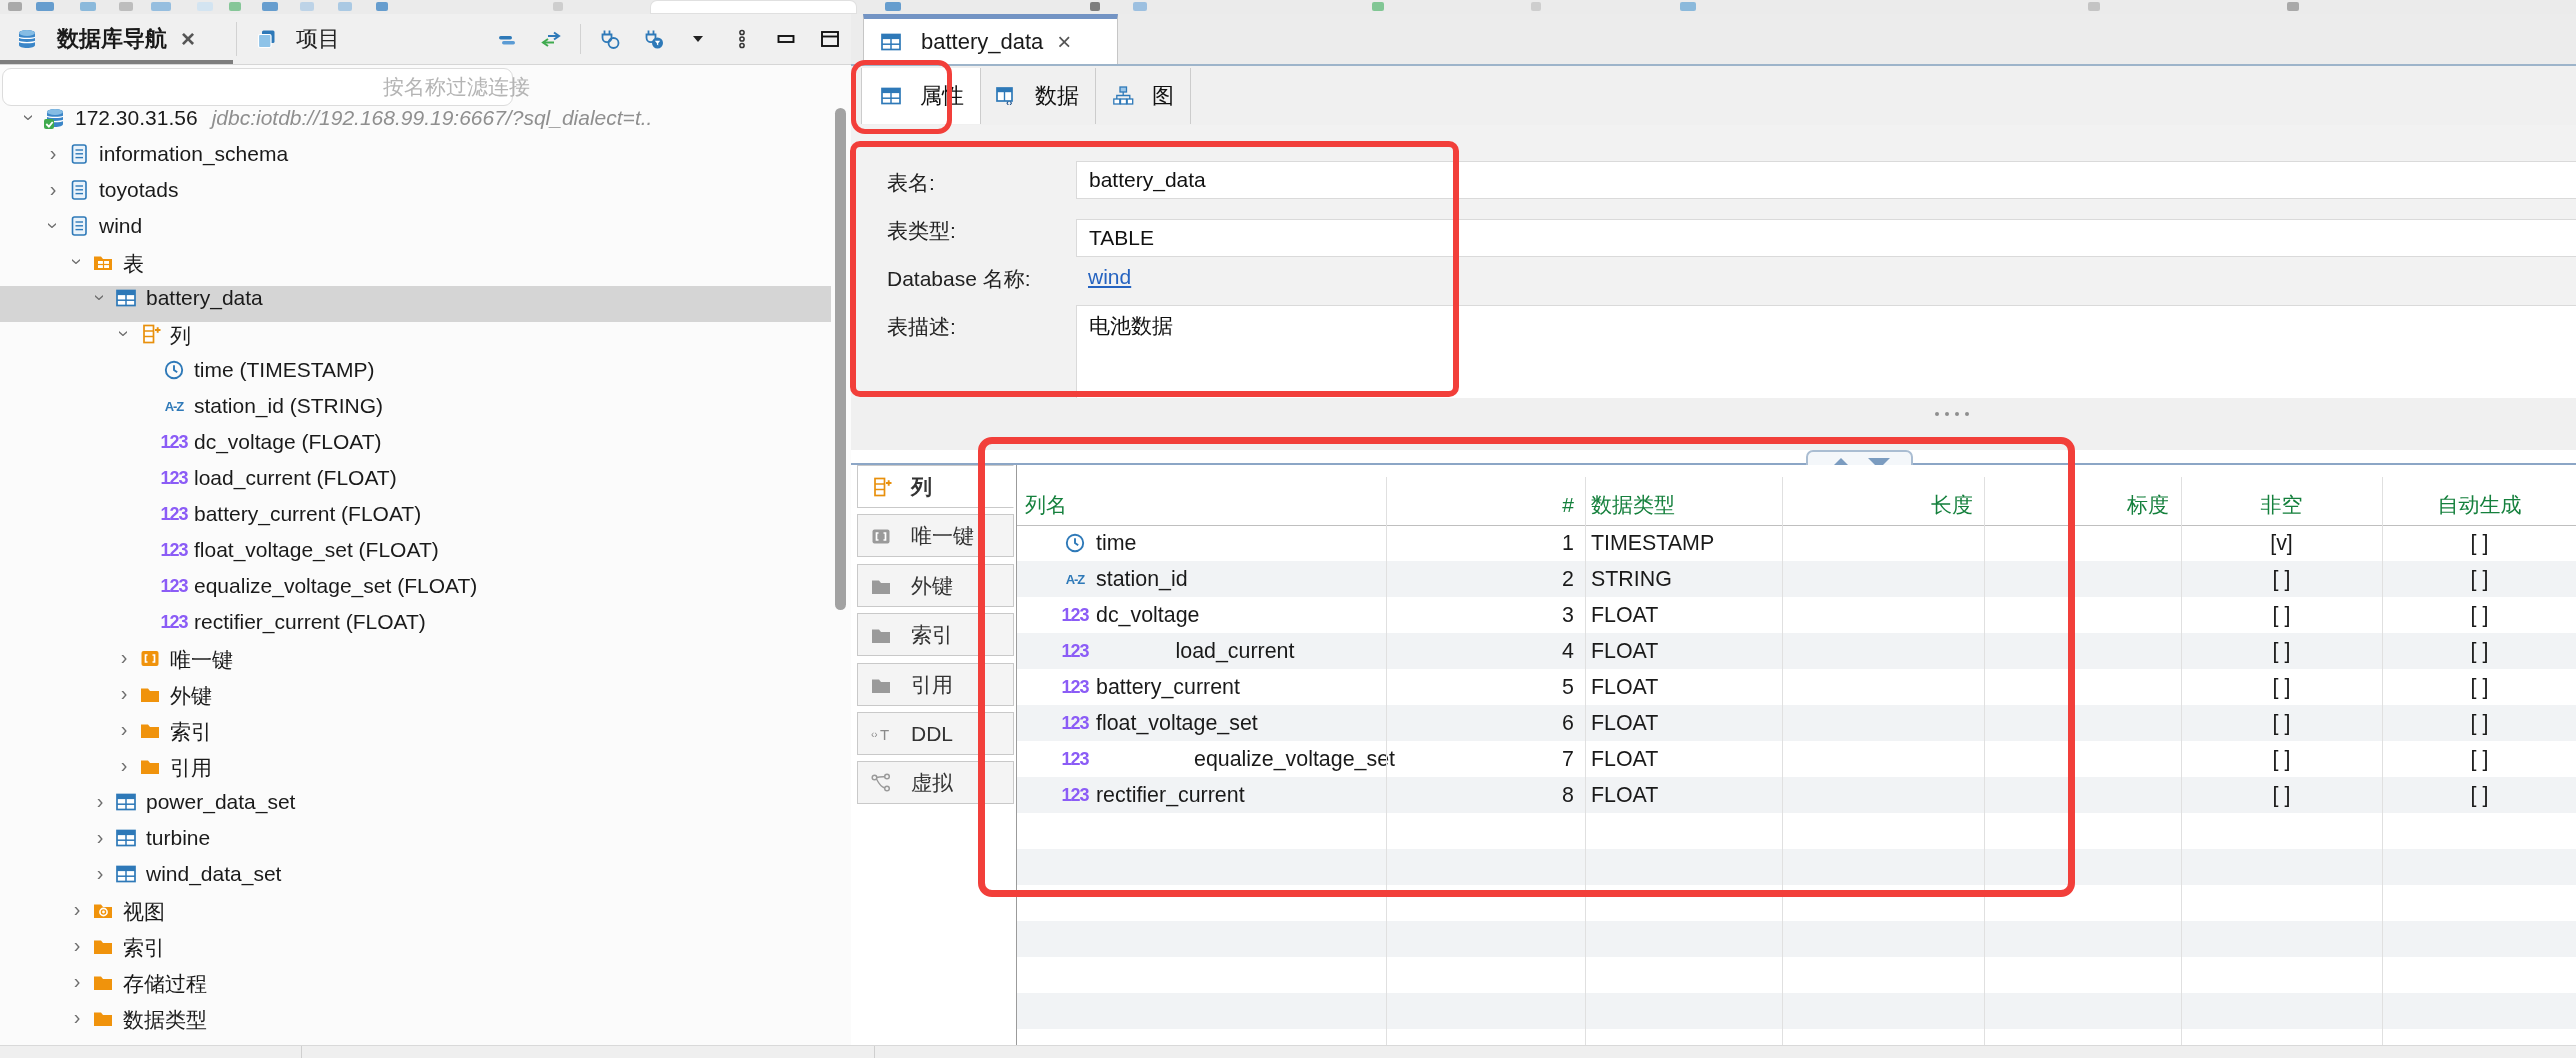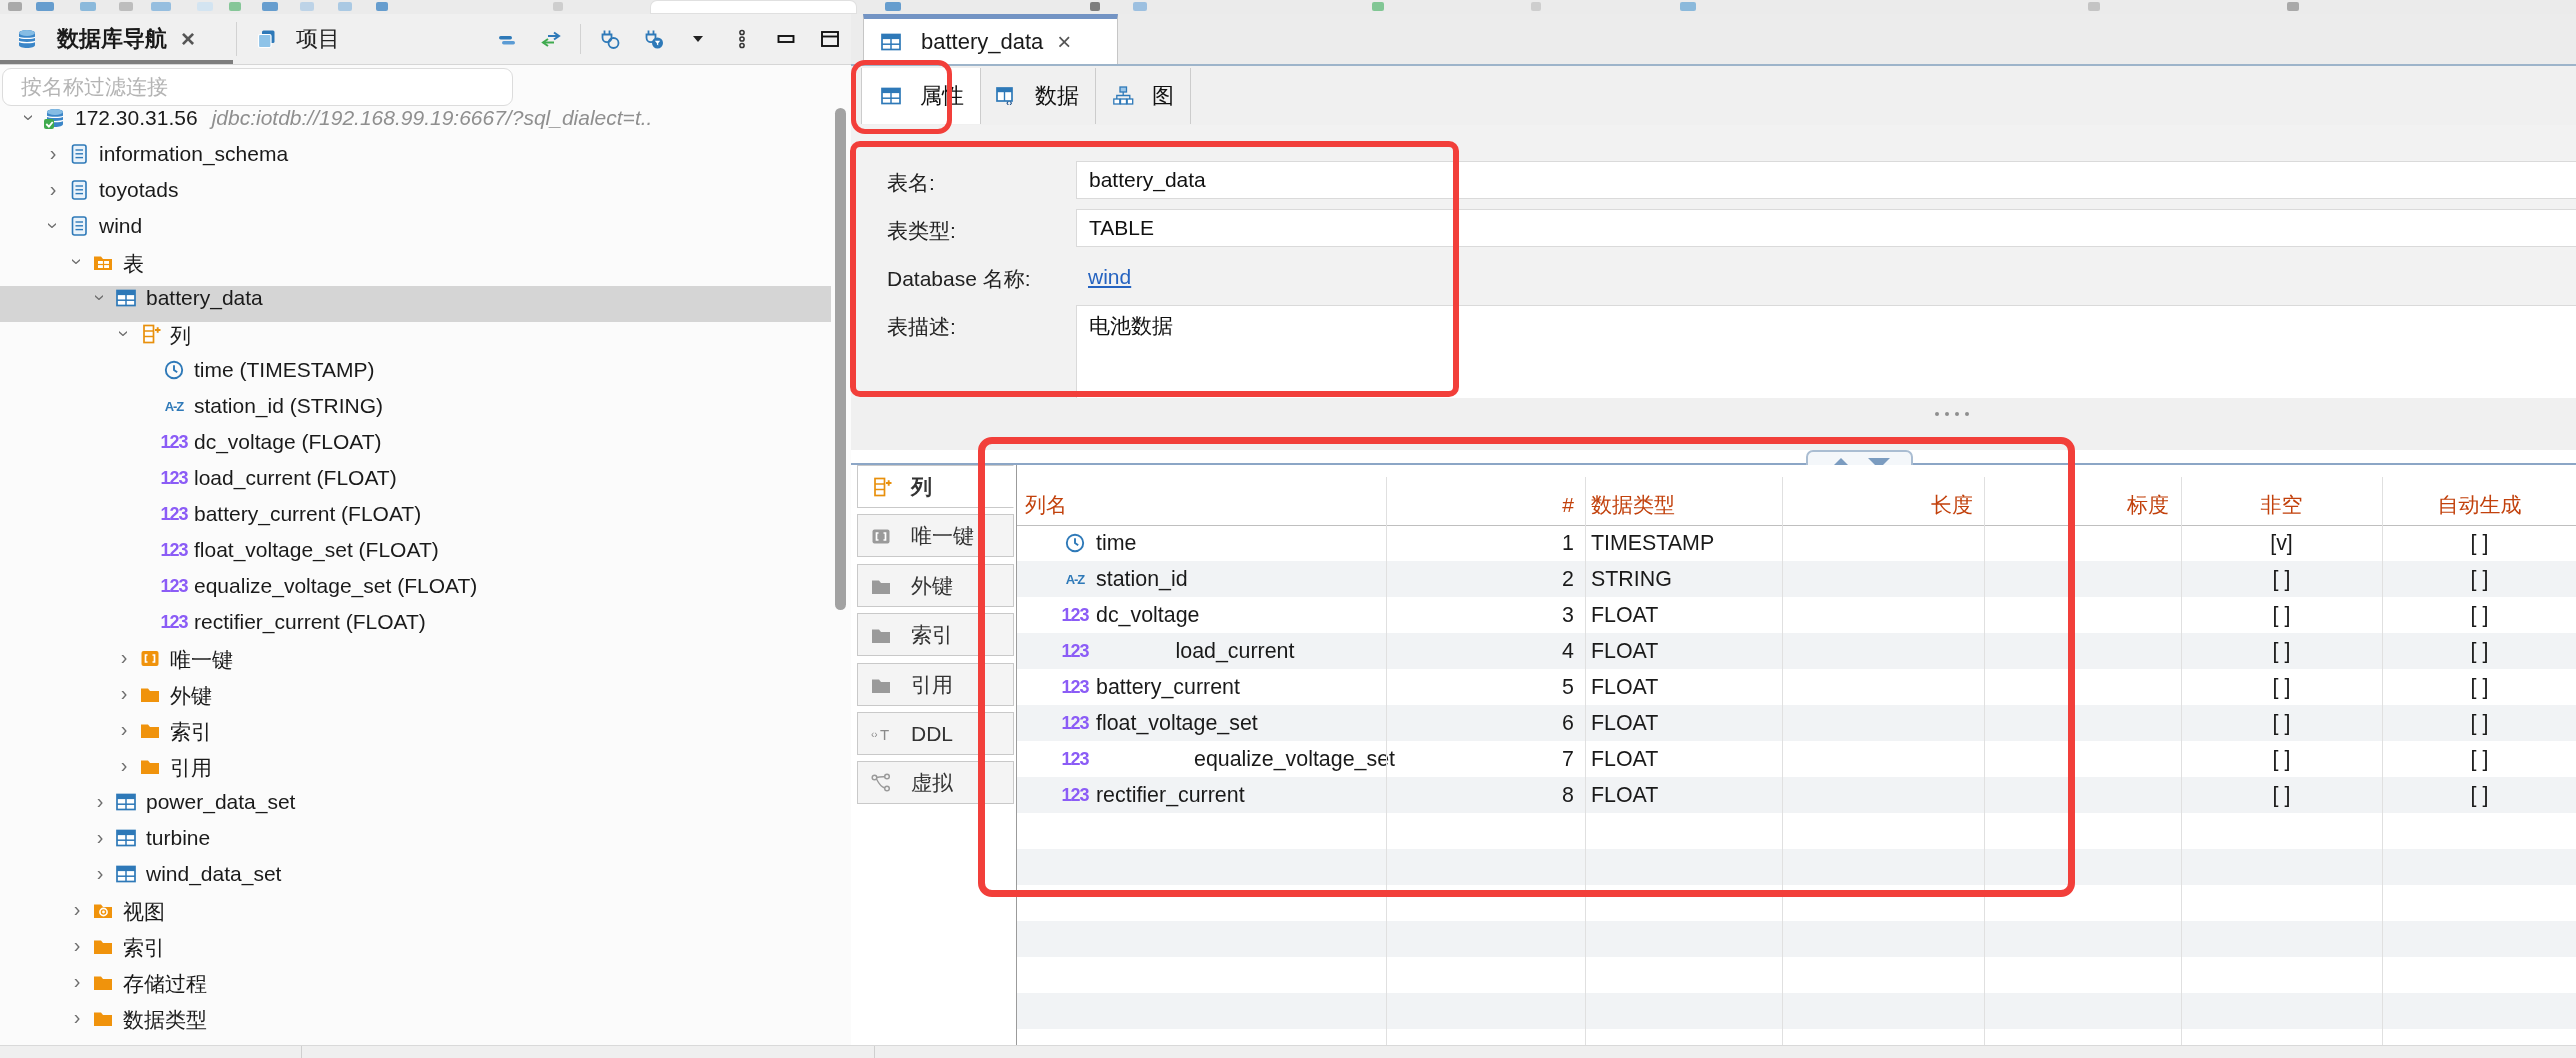--- a/index.html
+++ b/index.html
@@ -16,21 +16,21 @@
   .nav-tab{position:absolute;top:0;height:50px;display:flex;align-items:center;gap:10px;padding:0 14px;font-size:22px;}
   #nav-tab-active{left:0;width:209px;font-weight:bold;}
   #nav-tab-active .underline{position:absolute;left:0;bottom:0;width:233px;height:4px;background:#7d7d7d;}
   #nav-tab-divider{position:absolute;left:236px;top:8px;height:34px;width:1px;background:#d2d2d2;}
   #nav-tab-projects{left:239px;width:149px;color:#222;}
   .closex{font-size:24px;color:#555;margin-left:4px;}
   #nav-toolbar{position:absolute;right:6px;top:0;height:50px;display:flex;align-items:center;gap:14px;}
   .tbtn{width:30px;height:30px;display:flex;align-items:center;justify-content:center;}
   .tsep{width:1px;height:30px;background:#d2d2d2;}
   #filter-wrap{position:absolute;left:2px;top:54px;width:509px;height:36px;background:#ffffff;border:1px solid #dcdcdc;border-radius:9px;}
-  #filter-input{width:100%;height:100%;border:none;outline:none;background:transparent;font-size:21px;color:#0f172a;padding:0 18px;border-radius:9px;font-family:inherit;}
+  #filter-input{width:100%;height:100%;border:none;outline:none;background:transparent;font-size:21px;color:#0f172a;padding:0 18px;border-radius:9px;font-family:inherit;text-align:right;}
   #filter-input::placeholder{color:#b4b4b4;}
   #tree{position:absolute;left:0;top:92px;width:831px;height:939px;overflow:hidden;}
   .tree-row{position:relative;height:36px;display:flex;align-items:flex-start;font-size:21px;white-space:nowrap;}
   .tree-row.selected{background:#d5d5d5;}
   .chev{display:inline-block;width:26px;text-align:center;color:#6d6d6d;font-size:20px;flex:0 0 26px;}
   .chev.exp{transform:rotate(90deg);}
   .ticon{width:26px;height:24px;display:inline-flex;align-items:center;justify-content:center;flex:0 0 26px;margin-right:7px;}
   .tsuffix{margin-left:14px;font-style:italic;color:#8f8f8f;}
   svg{display:block;}
   .azbadge{font-size:13px;font-weight:bold;color:#2e79b8;letter-spacing:-1px;}
@@ -55,21 +55,21 @@
   #blue-line{position:absolute;left:0;top:449px;width:100%;height:2px;background:#8ca6c6;}
   #collapse-ctl{position:absolute;left:955px;top:436px;width:107px;height:27px;background:#f4f7fa;border:2px solid #aabdd2;border-radius:7px;display:flex;align-items:center;justify-content:center;gap:16px;box-sizing:border-box;}
   .tri-up{width:0;height:0;border-left:11px solid transparent;border-right:11px solid transparent;border-bottom:11px solid #7b9cc0;}
   .tri-down{width:0;height:0;border-left:11px solid transparent;border-right:11px solid transparent;border-top:11px solid #7b9cc0;}
   
   #side-tabs{position:absolute;left:6px;top:451px;width:159px;height:580px;}
   .side-tab{position:absolute;left:0;width:157px;height:43px;background:#f4f4f4;border:1px solid #c9c9c9;display:flex;align-items:center;gap:10px;padding:0 10px;font-size:21px;color:#333;box-sizing:border-box;}
   .side-tab.active{background:#ffffff;font-weight:bold;border-right:1px solid #ffffff;}
   #grid{position:absolute;left:165px;top:451px;width:1560px;height:580px;border-left:1px solid #9b9b9b;background:#fff;overflow:hidden;}
   .gcol-line{position:absolute;top:12px;bottom:0;width:1px;background:#e0e0e0;}
-  #ghead{position:absolute;left:0;top:20px;width:100%;height:40px;border-bottom:1px solid #bfbfbf;font-size:21px;color:#c2410c;}
+  #ghead{position:absolute;left:0;top:20px;width:100%;height:40px;border-bottom:1px solid #bfbfbf;font-size:21px;color:#15803d;}
   .hcell{position:absolute;top:0;height:40px;line-height:40px;white-space:nowrap;}
   #grows{position:absolute;left:0;top:60px;width:100%;}
   .grow{position:relative;height:36px;font-size:21.4px;}
   .grow.stripe{background:#f1f3f5;}
   .gcell{position:absolute;top:0;height:36px;line-height:36px;white-space:nowrap;}
   .gname-icon{position:absolute;left:46px;top:6px;width:24px;height:24px;display:flex;align-items:center;justify-content:center;}
   
   .red-rect{position:absolute;border:6px solid #f23f3a;border-radius:10px;pointer-events:none;z-index:50;background:transparent;}
   #red-1{left:851px;top:60px;width:91px;height:64px;border-width:5px;border-radius:14px;}
   #red-2{left:850px;top:141px;width:597px;height:244px;}
@@ -500,21 +500,21 @@
           </svg>
         </span>
         <span>图</span>
       </div>
     </div>
 
   <div id="props">
       <div class="prop-label" style="top: 44px;">表名:</div>
       <div class="prop-field" style="top: 36px; height: 38px;">battery_data</div>
       <div class="prop-label" style="top: 92px;">表类型:</div>
-      <div class="prop-field" style="top: 84px; height: 38px;">TABLE</div>
+      <div class="prop-field" style="top: 94px; height: 38px;">TABLE</div>
       <div class="prop-label" style="top: 140px;">Database 名称:</div>
       <a class="prop-link" href="#" style="top: 140px;">wind</a>
       <div class="prop-label" style="top: 188px;">表描述:</div>
       <div class="prop-field" style="top: 180px; height: 94px; align-items: flex-start; padding-top: 6px;">电池数据</div>
     </div>
 
   <div id="sash">
     <div id="sash-dots">
         <i></i>
         <i></i>

